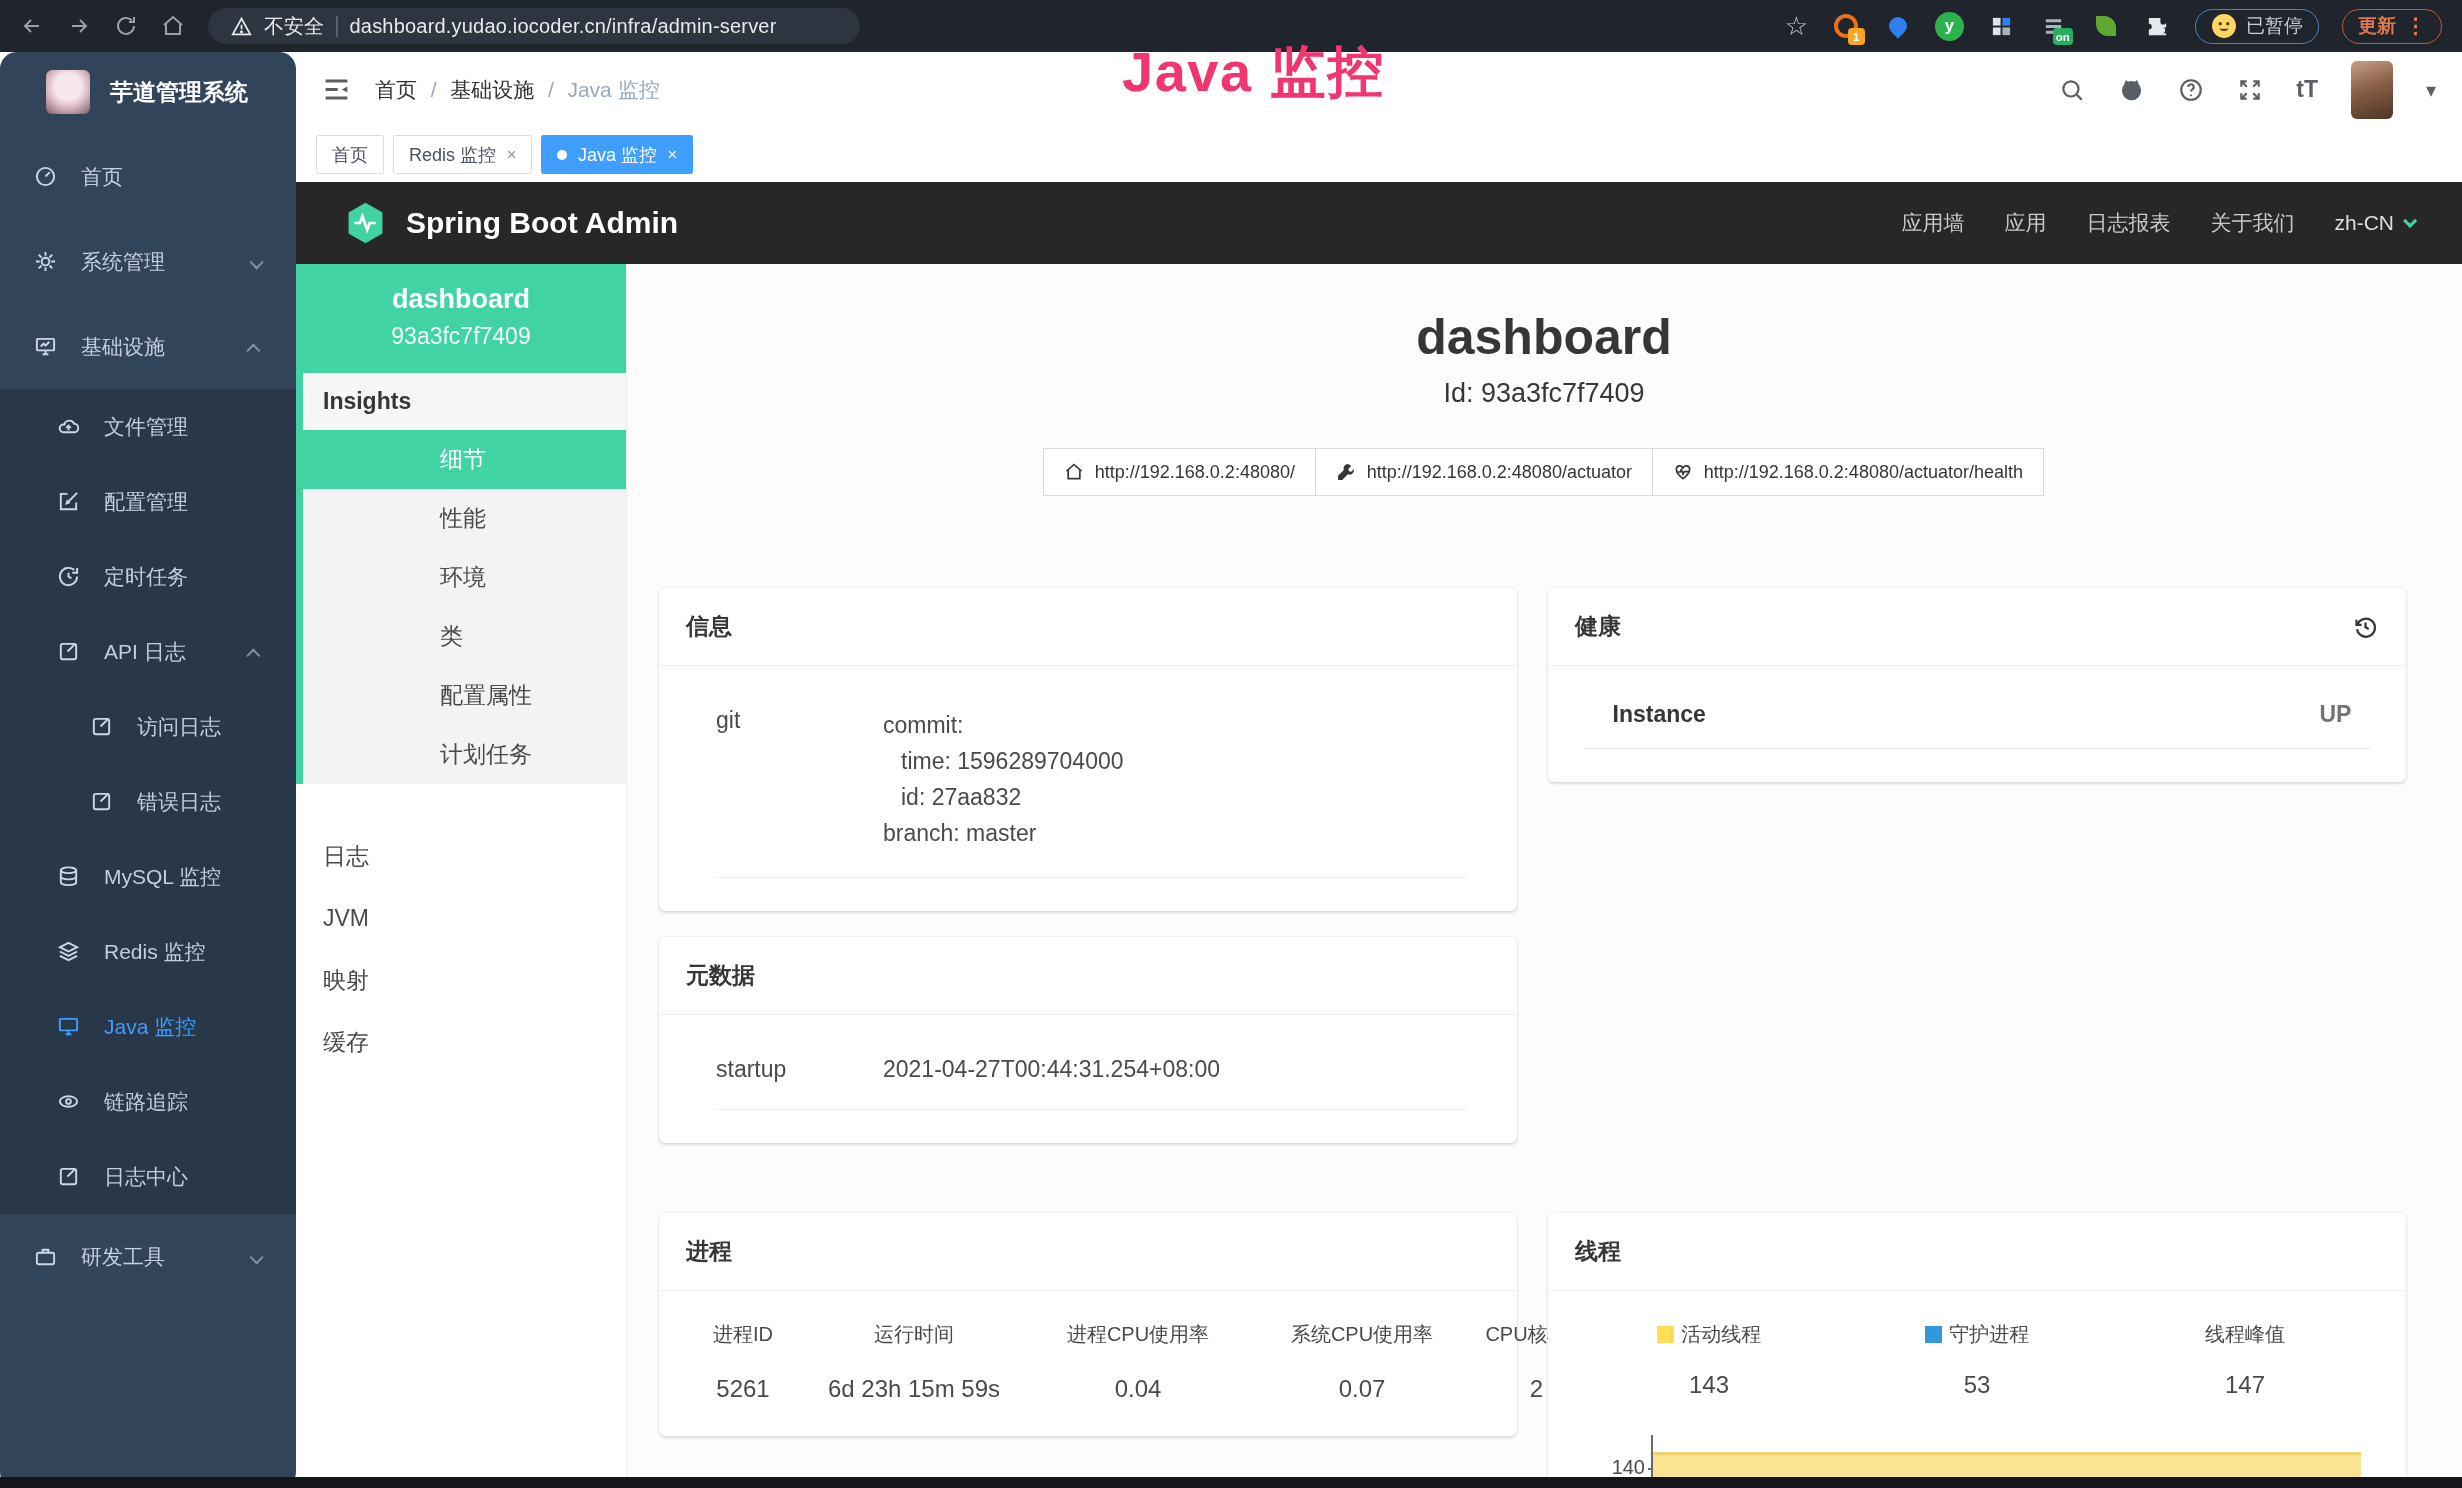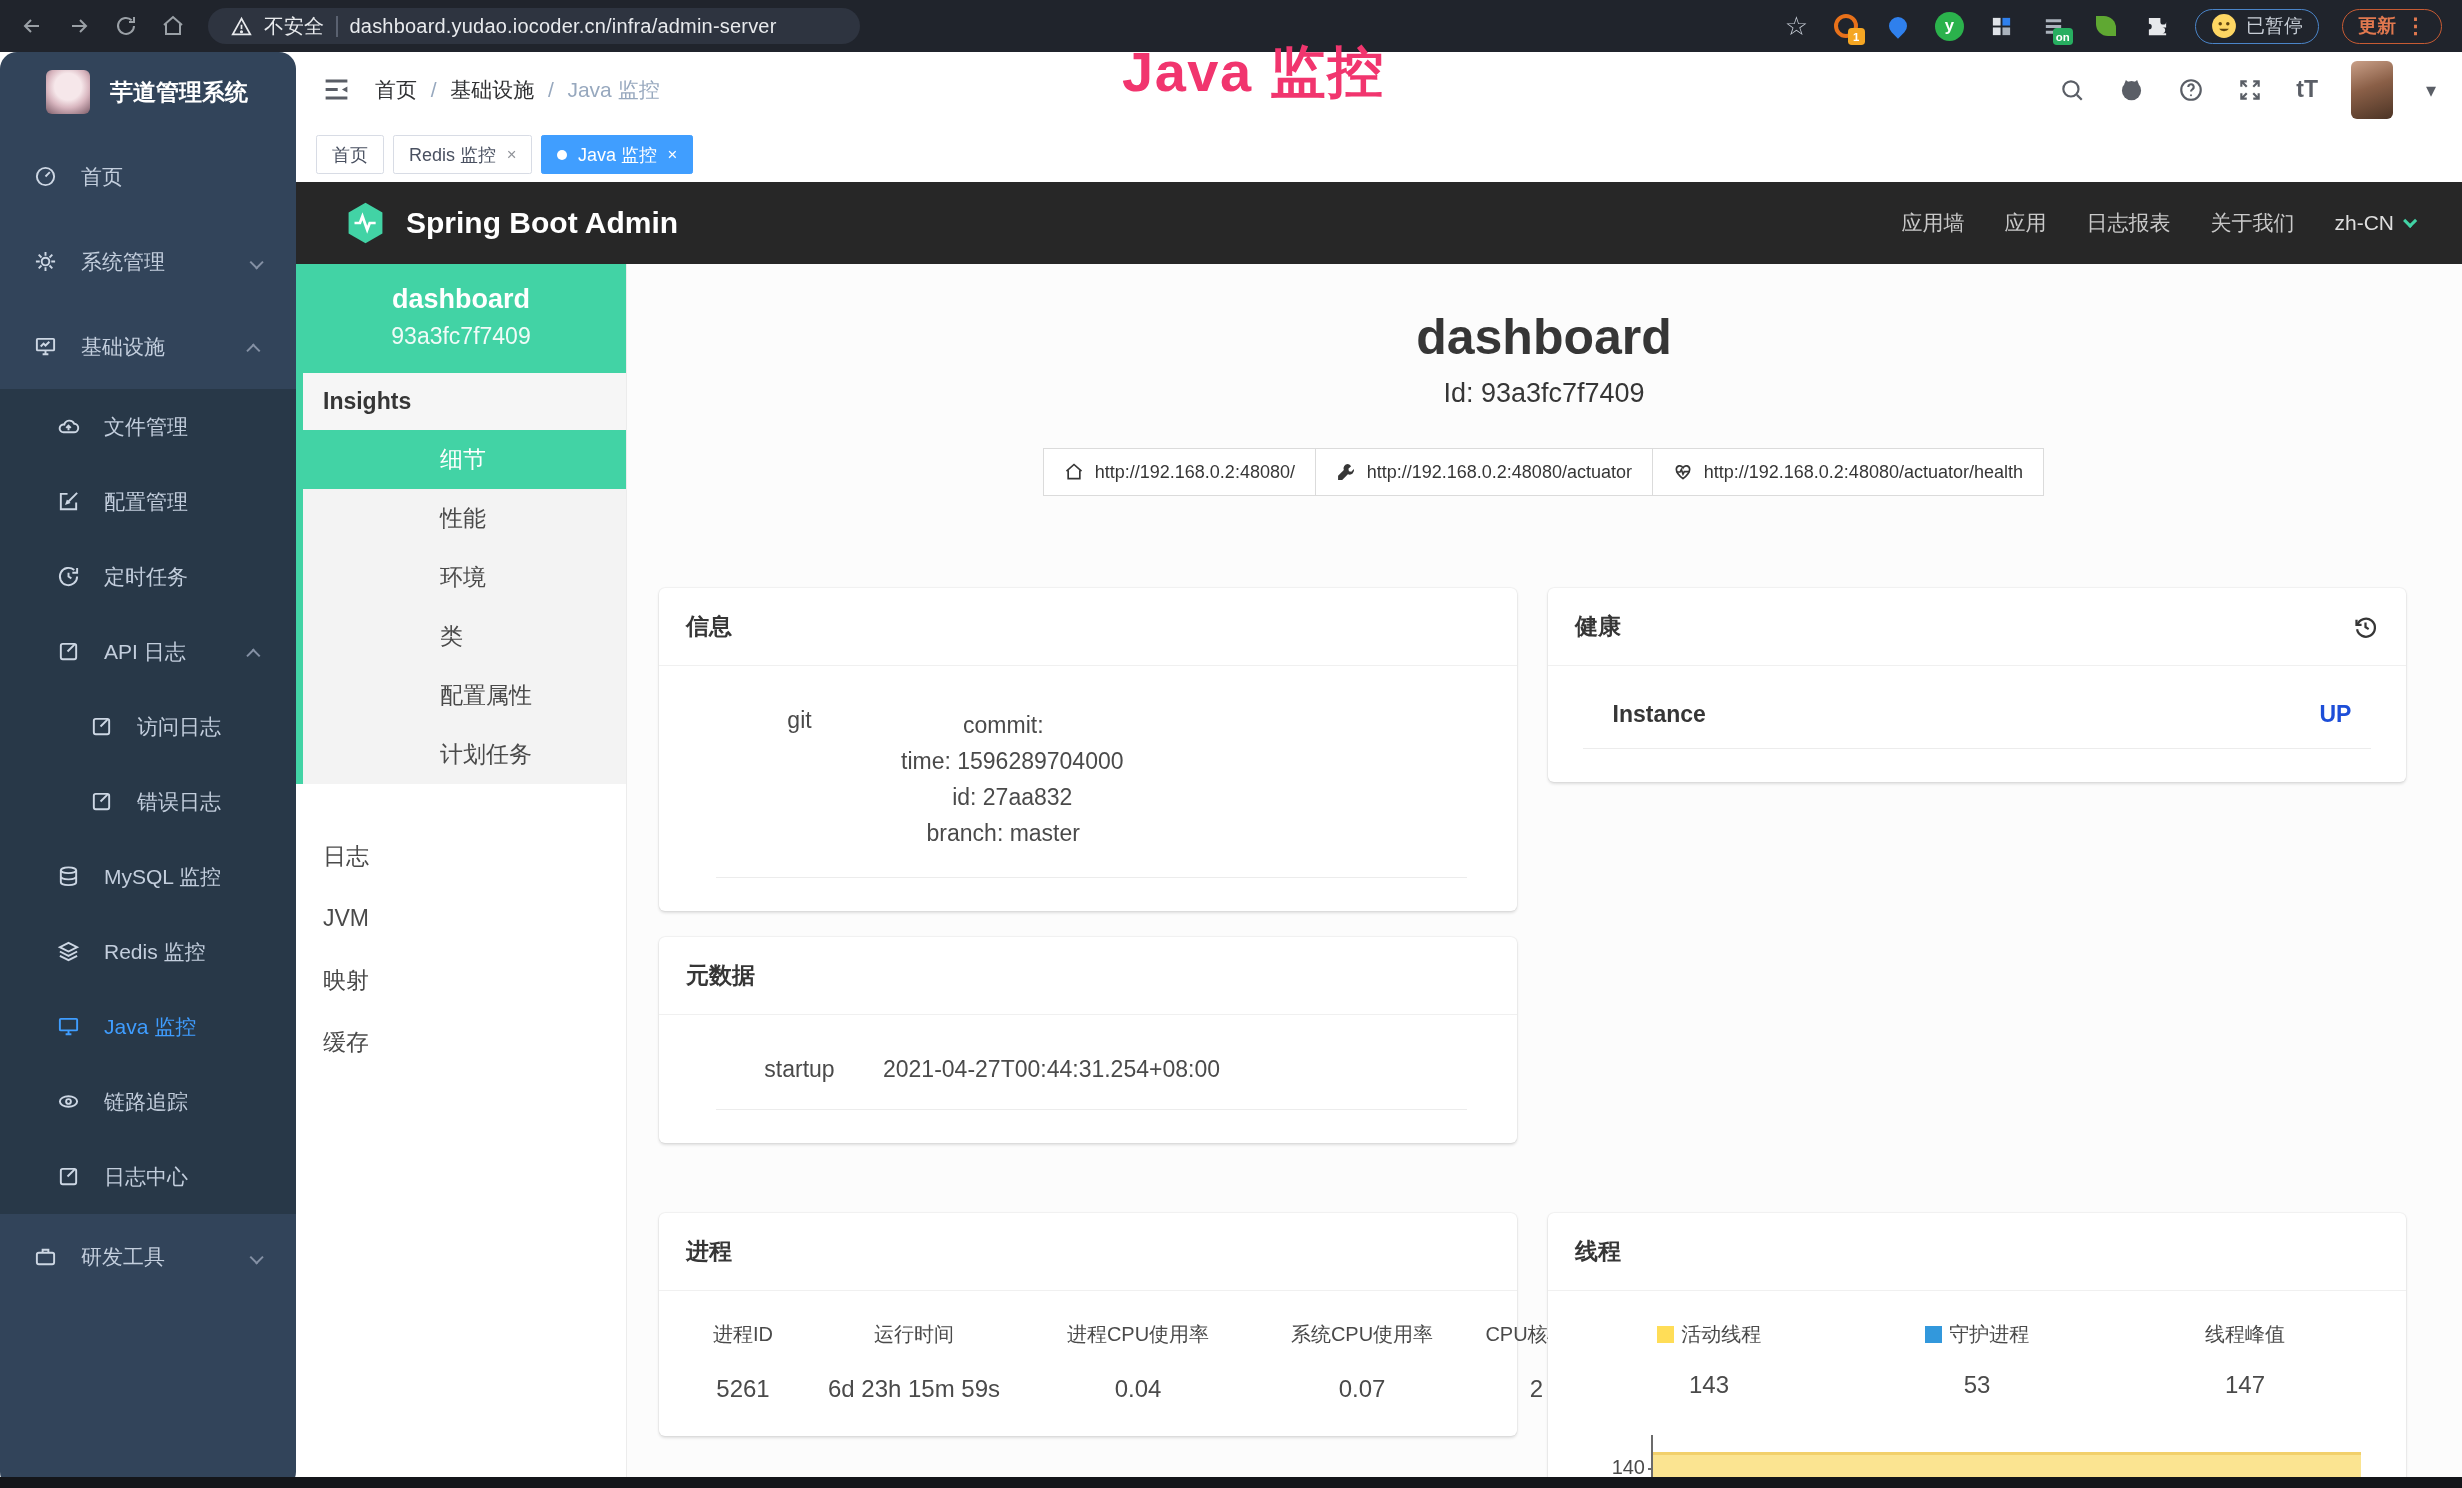--- a/index.html
+++ b/index.html
@@ -135,29 +135,29 @@
           box-shadow:0 1.5px 3px rgba(10,10,10,.12), 0 0 0 0.8px rgba(10,10,10,.04); }
   .card-head { padding:23px 27px; font-size:23px; font-weight:bold; color:#363636;
                border-bottom:1.5px solid #f0f0f0; display:flex; align-items:center; }
   .card-body { padding:30px 27px 33px; font-size:23px; color:#4a4a4a; }
   .card-info    { left:33px;   top:324px;  width:858px; }
   .card-health  { left:922px; top:324px;  width:858px; }
   .card-meta    { left:33px;   top:673px;  width:858px; }
   .card-process { left:33px;   top:949px; width:858px; }
   .card-threads { left:922px; top:949px; width:858px; height:546px; }
 
-  .kv-row { display:flex; padding:10.6px 0 0 30px;text-align:center; }
+  .kv-row { display:flex; padding:10.6px 0 0 30px; }
   .kv-key { width:167px; flex:none; }
   .kv-lines .ln { line-height:36px; }
   .kv-lines .ln.ind { padding-left:18px; }
   .kv-underline { border-bottom:1.5px solid #ececec; margin:26px 23px 0 30px; }
   .health-row { display:flex; justify-content:space-between; align-items:center;
                 padding:4.6px 20px 20px 30px; border-bottom:1.5px solid #ececec; margin:0 7.6px; }
   .health-row .hl { font-weight:bold; color:#363636; }
-  .status-up { color:#1d4ed8; font-weight:bold;margin-left:31px; }
+  .status-up { color:#737373; font-weight:bold;margin-left:31px; }
   .hist-icon { margin-left:auto; color:#363636; }
 
   .proc-grid { display:grid; grid-template-columns:114px 228px 220px 228px 121px;
                row-gap:27px; text-align:center; }
   .proc-h { font-size:20px; color:#4a4a4a; }
   .proc-v { font-size:24px; color:#4a4a4a; }
 
   .th-legend { display:grid; grid-template-columns:1fr 1fr 1fr; text-align:center; row-gap:23px; }
   .lg-top { display:flex; align-items:center; justify-content:center; gap:7.6px;
             font-size:20px; color:#4a4a4a; }

